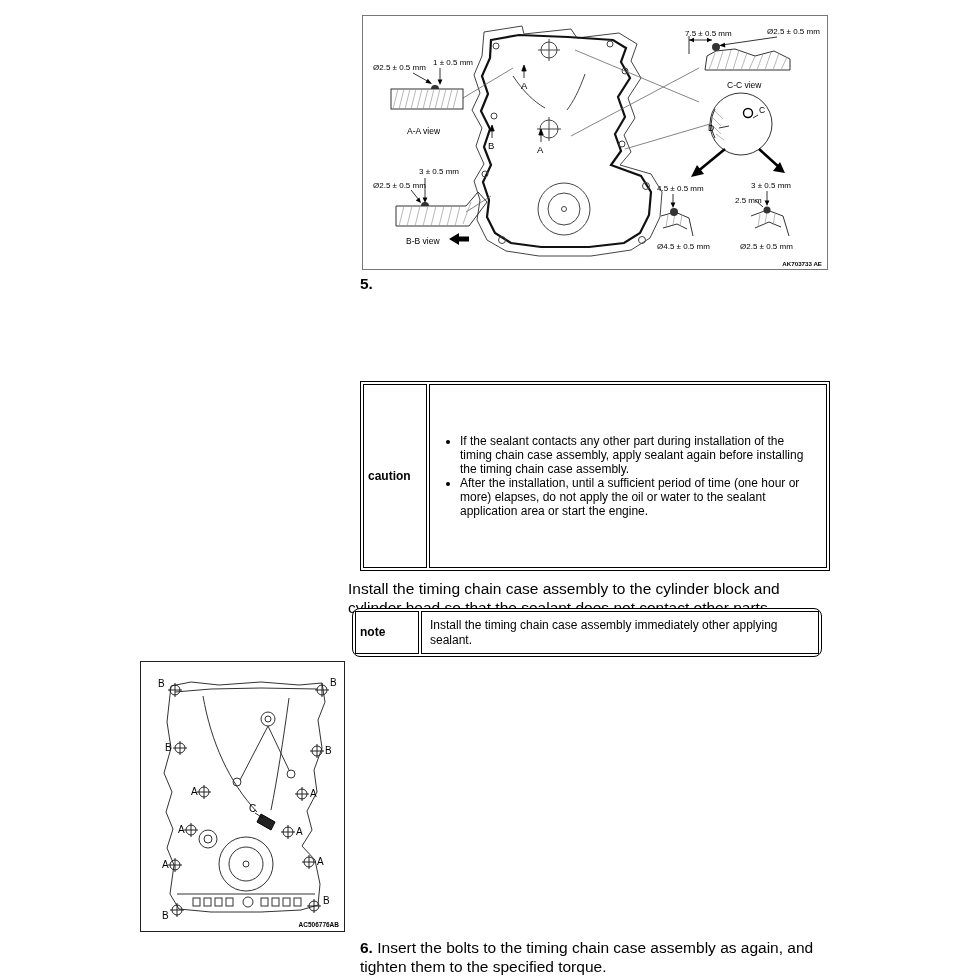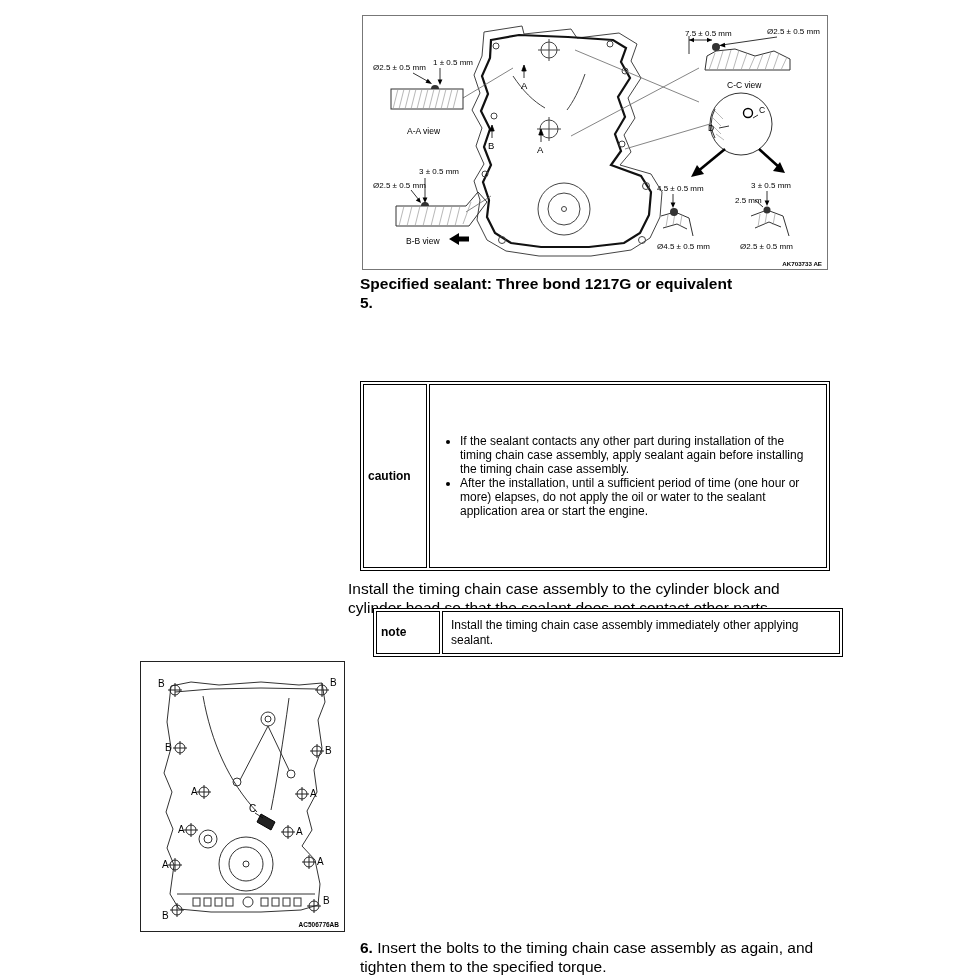--- a/index.html
+++ b/index.html
@@ -8,21 +8,21 @@
   .fig { position:absolute; background:#fff; }
   .fig1 { left:362px; top:15px; width:466px; height:255px; border:1px solid #777; }
   .fig2 { left:140px; top:661px; width:205px; height:271px; border:1px solid #222; }
   .para { position:absolute; font-size:15.5px; line-height:1.2; }
   .para1 { left:360px; top:275px; width:476px; }
   .para2 { left:348px; top:574px; width:482px;margin-top:6px; }
   .para3 { left:360px; top:939px; width:492px; }
   .bold { font-weight:bold; }
   table.mtable { position:absolute; border-collapse:separate; border-spacing:2px; border:1px solid #000; background:#fff; }
   .caution-table { left:360px; top:381px; width:470px; height:190px; }
-  .note-table { left:373px; top:608px; width:470px; height:49px; }
+  .note-table { left:352px; top:608px; width:470px; height:49px;border-radius:8px; }
   table.mtable td { border:1px solid #000; vertical-align:middle; font-size:12px; line-height:1.2; }
   table.mtable td.hdr { width:64px; font-weight:bold; padding:12px 4px; }
   table.mtable td.bdy { padding:4px 8px; }
   .caution-table ul { margin:0; padding-left:22px; }
   .caution-table li { line-height:1.18; }
   svg { display:block; }
   svg text { font-family:"Liberation Sans", sans-serif; fill:#000; }
 </style>
 </head>
 <body>
@@ -204,21 +204,20 @@
     <text x="388" y="172" font-size="8">3 ± 0.5 mm</text>
     <text x="372" y="187" font-size="8">2.5 mm</text>
     <text x="377" y="233" font-size="8">Ø2.5 ± 0.5 mm</text>
   </g>
 
   <text x="459" y="250" font-size="6.2" font-weight="bold" text-anchor="end">AK703733 AE</text>
 </svg>
 </div>
 
 <div class="para para1">
-  <div class="bold">Specified sealant: Three bond 1217G or equivalent</div>
   <div class="bold">5.</div>
 </div>
 
 <table class="mtable caution-table">
   <tbody>
       <tr>
     <td class="hdr">caution</td>
     <td class="bdy">
       <ul>
         <li>If the sealant contacts any other part during installation of the timing chain case assembly, apply sealant again before installing the timing chain case assembly.</li>

